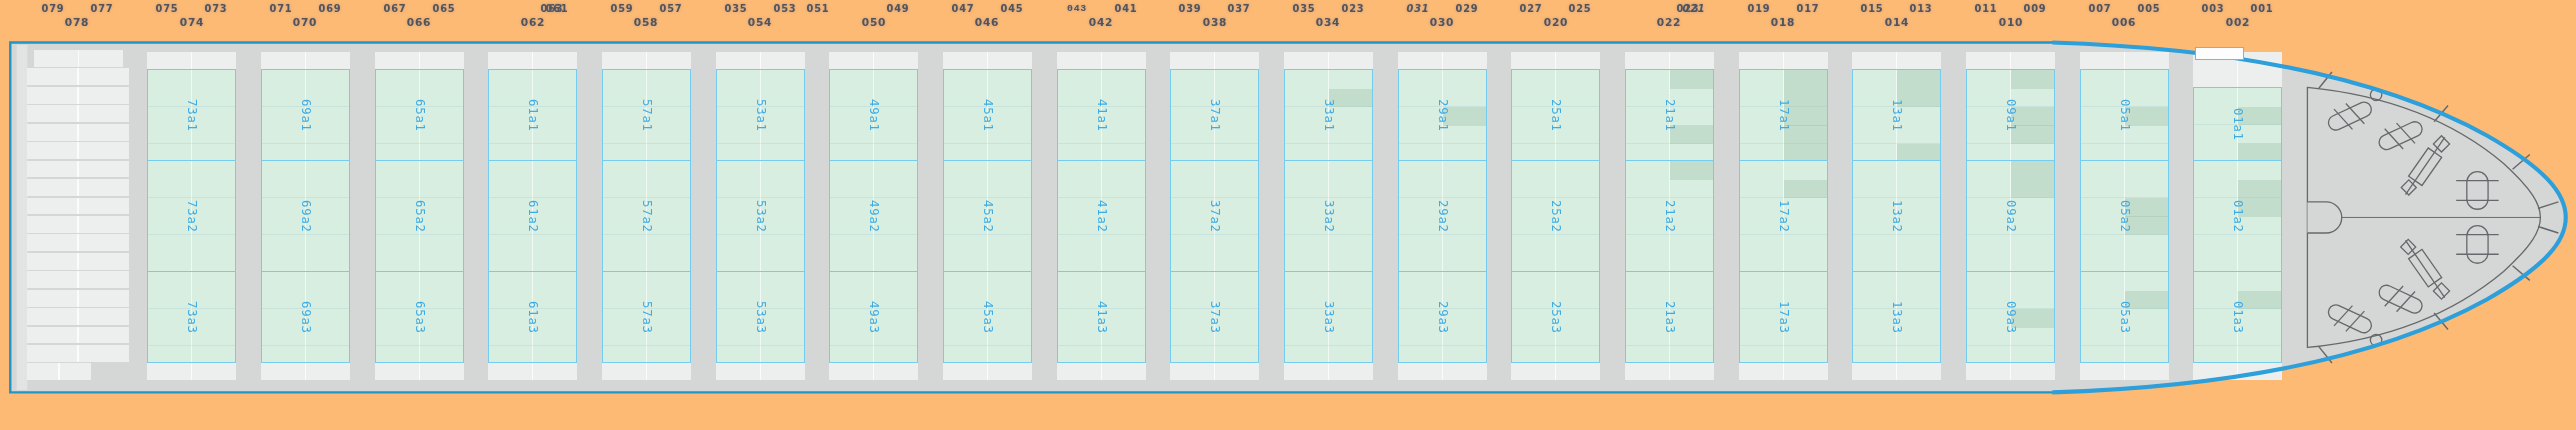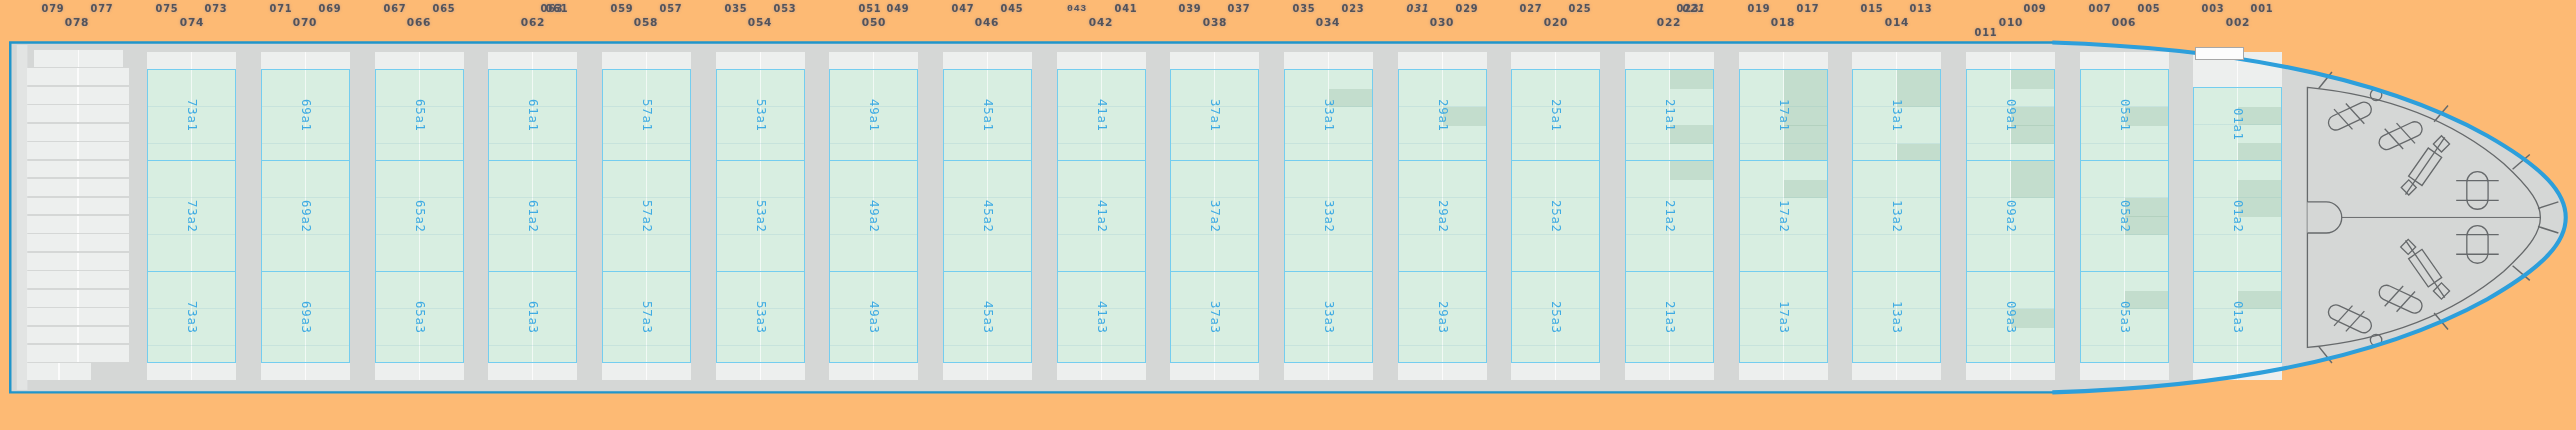--- a/index.html
+++ b/index.html
@@ -133,21 +133,21 @@
       <span class="bay-label even" style="left: 419px;">066</span>
       <span class="bay-label odd" style="left: 508px; margin-left: 44px;">063</span>
       <span class="bay-label odd" style="left: 557px;">061</span>
       <span class="bay-label even" style="left: 533px;">062</span>
       <span class="bay-label odd" style="left: 622px;">059</span>
       <span class="bay-label odd" style="left: 671px;">057</span>
       <span class="bay-label even" style="left: 646px;">058</span>
       <span class="bay-label odd" style="left: 736px;">035</span>
       <span class="bay-label odd" style="left: 785px;">053</span>
       <span class="bay-label even" style="left: 760px;">054</span>
-      <span class="bay-label odd" style="left: 849px; padding-left: 42px;">051</span>
+      <span class="bay-label odd" style="left: 818px;">051</span>
       <span class="bay-label odd" style="left: 898px;">049</span>
       <span class="bay-label even" style="left: 874px;">050</span>
       <span class="bay-label odd" style="left: 963px;">047</span>
       <span class="bay-label odd" style="left: 1012px;">045</span>
       <span class="bay-label even" style="left: 987px;">046</span>
       <span class="bay-label odd" style="left: 1077px; font-family: Liberation Mono, monospace;">043</span>
       <span class="bay-label odd" style="left: 1126px;">041</span>
       <span class="bay-label even" style="left: 1101px;">042</span>
       <span class="bay-label odd" style="left: 1190px;">039</span>
       <span class="bay-label odd" style="left: 1239px;">037</span>
@@ -163,21 +163,21 @@
       <span class="bay-label even" style="left: 1556px;">020</span>
       <span class="bay-label odd" style="left: 1688px;">023</span>
       <span class="bay-label odd" style="left: 1694px; font-style: italic;">021</span>
       <span class="bay-label even" style="left: 1669px;">022</span>
       <span class="bay-label odd" style="left: 1759px;">019</span>
       <span class="bay-label odd" style="left: 1808px;">017</span>
       <span class="bay-label even" style="left: 1783px;">018</span>
       <span class="bay-label odd" style="left: 1872px;">015</span>
       <span class="bay-label odd" style="left: 1921px;">013</span>
       <span class="bay-label even" style="left: 1897px;">014</span>
-      <span class="bay-label odd" style="left: 1986px; margin-top: 24px;">011</span>
+      <span class="bay-label odd" style="left: 1986px;">011</span>
       <span class="bay-label odd" style="left: 2035px;">009</span>
       <span class="bay-label even" style="left: 2011px;">010</span>
       <span class="bay-label odd" style="left: 2100px;">007</span>
       <span class="bay-label odd" style="left: 2149px;">005</span>
       <span class="bay-label even" style="left: 2124px;">006</span>
       <span class="bay-label odd" style="left: 2213px;">003</span>
       <span class="bay-label odd" style="left: 2262px;">001</span>
       <span class="bay-label even" style="left: 2238px;">002</span>
     </div>
   <div id="deck-layer">

